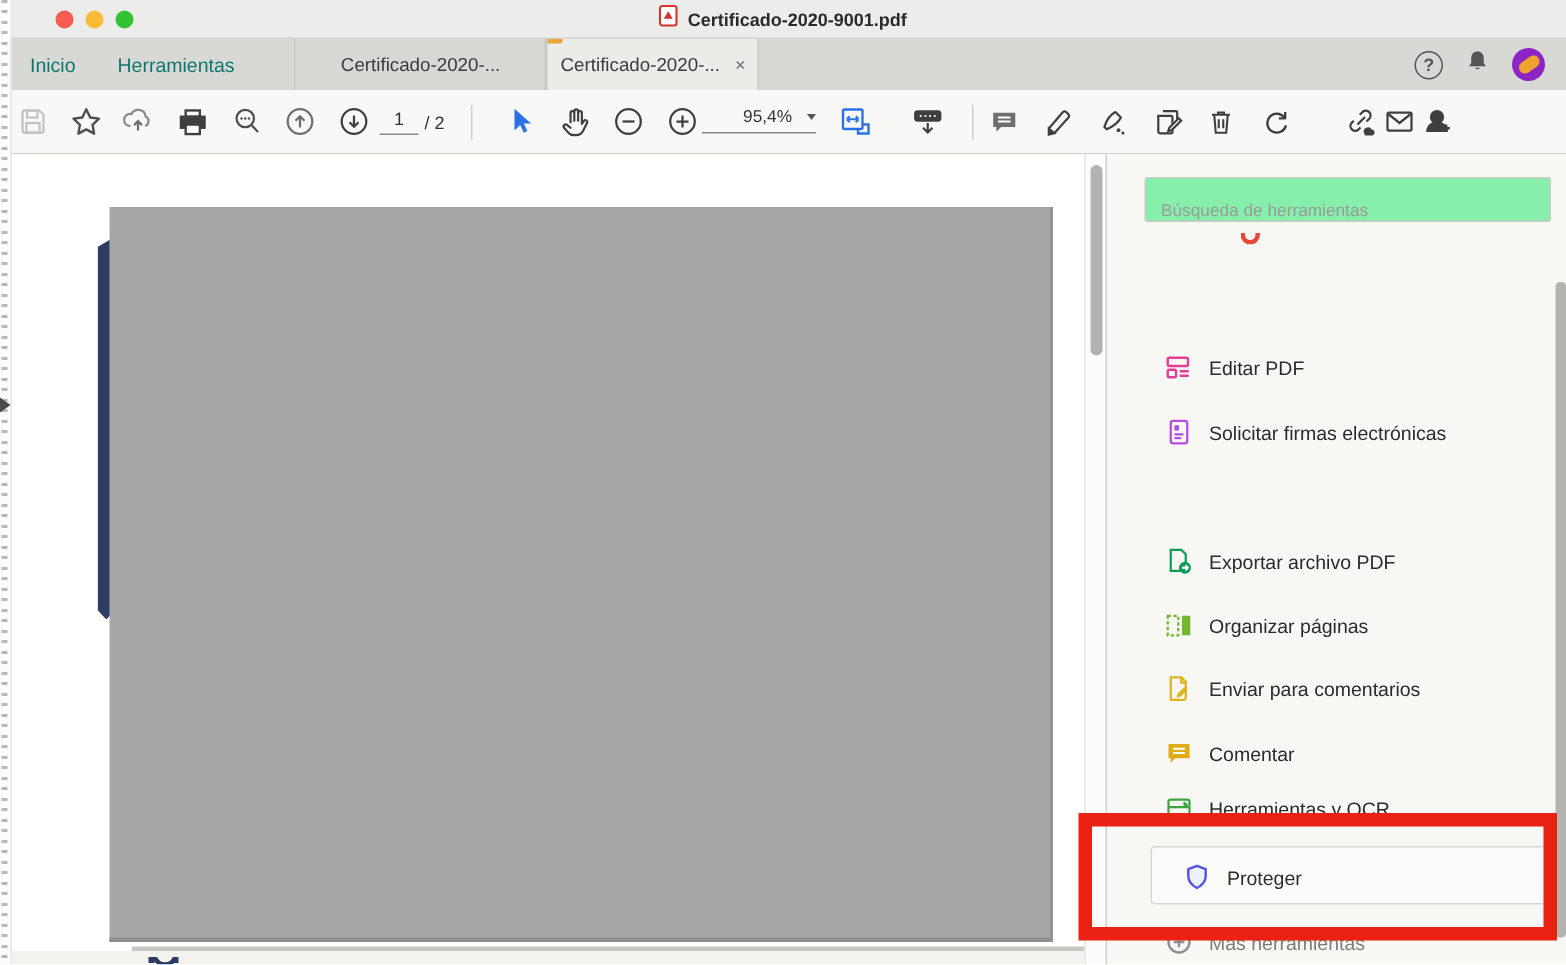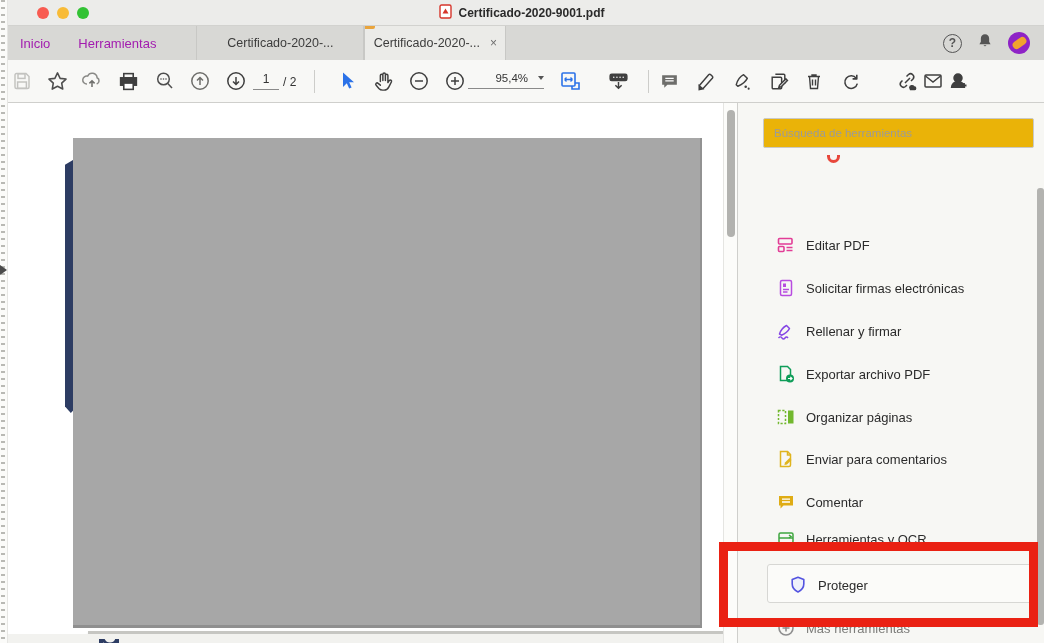--- a/index.html
+++ b/index.html
@@ -14,21 +14,21 @@
   
   .titlebar { position:absolute; left:0; top:0; width:1044px; height:26px; background:#ececea; border-bottom:1px solid #d2d2cf; display:flex; align-items:center;padding-left:13px; }
   .lights { display:flex; gap:8px; margin-left:24px; }
   .light { width:12px; height:12px; border-radius:50%; }
   .light.red { background:#f85b51; } .light.yellow { background:#f8bb37; } .light.green { background:#32c234; }
   .title-center { position:absolute; left:0; right:0; top:0; height:26px; display:flex; align-items:center; justify-content:center; gap:6px; pointer-events:none; }
   .title-text { font-size:12px; font-weight:700; color:#2a2a2a; }
 
   
   .tabbar { position:absolute; left:0; top:26px; width:1044px; height:34px; background:#d8d8d5; display:flex; align-items:stretch; }
-  .navlink { font-size:13px; color:#a21caf; display:flex; align-items:center; padding:0 14px; cursor:default;text-align:center; }
+  .navlink { font-size:13px; color:#0f766e; display:flex; align-items:center; padding:0 14px; cursor:default;text-align:center; }
   .doctab { width:168px; display:flex; align-items:center; justify-content:center; font-size:12.5px; color:#3c3c3c; border-left:1px solid #c8c8c5; border-right:1px solid #c8c8c5; position:relative; }
   .doctab.active { background:#ebebe8; border-right:1px solid #c8c8c5; width:142px; }
   .doctab.active .accent { position:absolute; left:0; top:0; width:10px; height:3px; background:#e9a43c; border-radius:0 0 2px 0; }
   .tab-close { margin-left:10px; color:#6f6f6f; font-size:12px; }
   .tab-right { margin-left:auto; display:flex; align-items:center; gap:14px; padding-right:14px; }
   .help-circle { width:19px; height:19px; border-radius:50%; border:1.6px solid #555; color:#555; font-size:12px; font-weight:700; display:flex; align-items:center; justify-content:center; }
   .avatar { width:22px; height:22px; border-radius:50%; background:#8e23c6; position:relative; overflow:hidden; }
   .avatar .blob { position:absolute; left:4px; top:7px; width:15px; height:8px; background:#f0a22e; border-radius:6px; transform:rotate(-35deg); }
 
   
@@ -55,21 +55,21 @@
 
   .doc-scrollbar { position:absolute; left:715px; top:0; width:14px; height:540px; background:#fcfcfa; border-left:1px solid #e5e5e2; }
   .doc-thumb { position:absolute; left:2.5px; top:7px; width:8px; height:127px; background:#b2b2af; border-radius:4px; }
 
   .panel-divider { position:absolute; left:729px; top:0; width:1px; height:540px; background:#cfcfcc; }
   .panel-arrow { position:absolute; left:730px; top:266px; width:0; height:0; border-top:5px solid transparent; border-bottom:5px solid transparent; border-left:7px solid #4a4a4a; }
   .left-arrow { position:absolute; left:0px; top:265px; width:0; height:0; border-top:5px solid transparent; border-bottom:5px solid transparent; border-left:7px solid #4a4a4a; z-index:65; }
 
   
   .sidebar { position:absolute; left:730px; top:0; width:306px; height:540px; background:#f7f7f4; }
-  .search-box { position:absolute; left:25px; top:15px; width:271px; height:30px; background:#eab308; border:1px solid #c9c9c6; border-radius:2px; display:flex; align-items:center; padding:0 10px; }
+  .search-box { position:absolute; left:25px; top:15px; width:271px; height:30px; background:#86efac; border:1px solid #c9c9c6; border-radius:2px; display:flex; align-items:flex-end; padding:0 10px; }
   .search-box input { border:none; outline:none; background:transparent; width:100%; font-size:11.5px; color:#444; font-family:"Liberation Sans",sans-serif; }
   .search-box input::placeholder { color:#9b9b98; }
   .partial-icon { position:absolute; left:89px; top:52px; width:13px; height:8px; border:3px solid #e8473b; border-top:none; border-radius:0 0 9px 9px; }
 
   .tool-row { position:absolute; left:0; width:306px; height:24px; display:flex; align-items:center; }
   .tool-row .ticon { position:absolute; left:38px; width:20px; height:20px; }
   .tool-row .tlabel { position:absolute; left:68px; font-size:13px; color:#2b2b2b; white-space:nowrap; }
   .tool-row.muted .tlabel { color:#7c7c79; }
 
   .protect-box { position:absolute; left:18px; top:461px; width:265px; height:39px; background:#fbfbf9; border:1px solid #d7d7d4; border-radius:3px;margin-left:11px; }
@@ -325,29 +325,20 @@
       <span class="ticon">
         <svg width="20" height="20" viewBox="0 0 20 20" fill="none" stroke="#b84be0" stroke-width="1.5">
             <rect x="4.5" y="2.5" width="11" height="15" rx="1.5"></rect>
             <rect x="7" y="5.5" width="3" height="3.5" fill="#b84be0" stroke="none"></rect>
             <path d="M7 11.5 h6 M7 14 h4.5"></path>
           </svg>
       </span>
       <span class="tlabel">Solicitar firmas electrónicas</span>
     </div>
 
-    <div class="tool-row" style="top:216px">
-      <span class="ticon">
-        <svg width="20" height="20" viewBox="0 0 20 20" fill="none" stroke="#8546e4" stroke-width="1.5" stroke-linejoin="round">
-            <path d="M3.5 13 C5 8.5 7.5 6 10.5 4.5 l3 3 C12 10.5 9.5 12.5 5.5 14.2 Z"></path>
-            <path d="M2.5 17 q2 -2.2 3.5 0 q1.5 2 3 0 q1.5 -2 3 0" stroke-width="1.4"></path>
-          </svg>
-      </span>
-      <span class="tlabel">Rellenar y firmar</span>
-    </div>
 
     <div class="tool-row" style="top:259px">
       <span class="ticon">
         <svg width="20" height="20" viewBox="0 0 20 20" fill="none" stroke="#0e9d58" stroke-width="1.5">
             <path d="M4.5 2.5 h7 l3 3 V15 a1.5 1.5 0 0 1 -1.5 1.5 h-8.5 V2.5 Z"></path>
             <circle cx="14" cy="14.5" r="4" fill="#0e9d58" stroke="none"></circle>
             <path d="M12 14.5 h4 m-1.7 -1.7 l1.7 1.7 -1.7 1.7" stroke="#fff" stroke-width="1.2"></path>
           </svg>
       </span>
       <span class="tlabel">Exportar archivo PDF</span>

